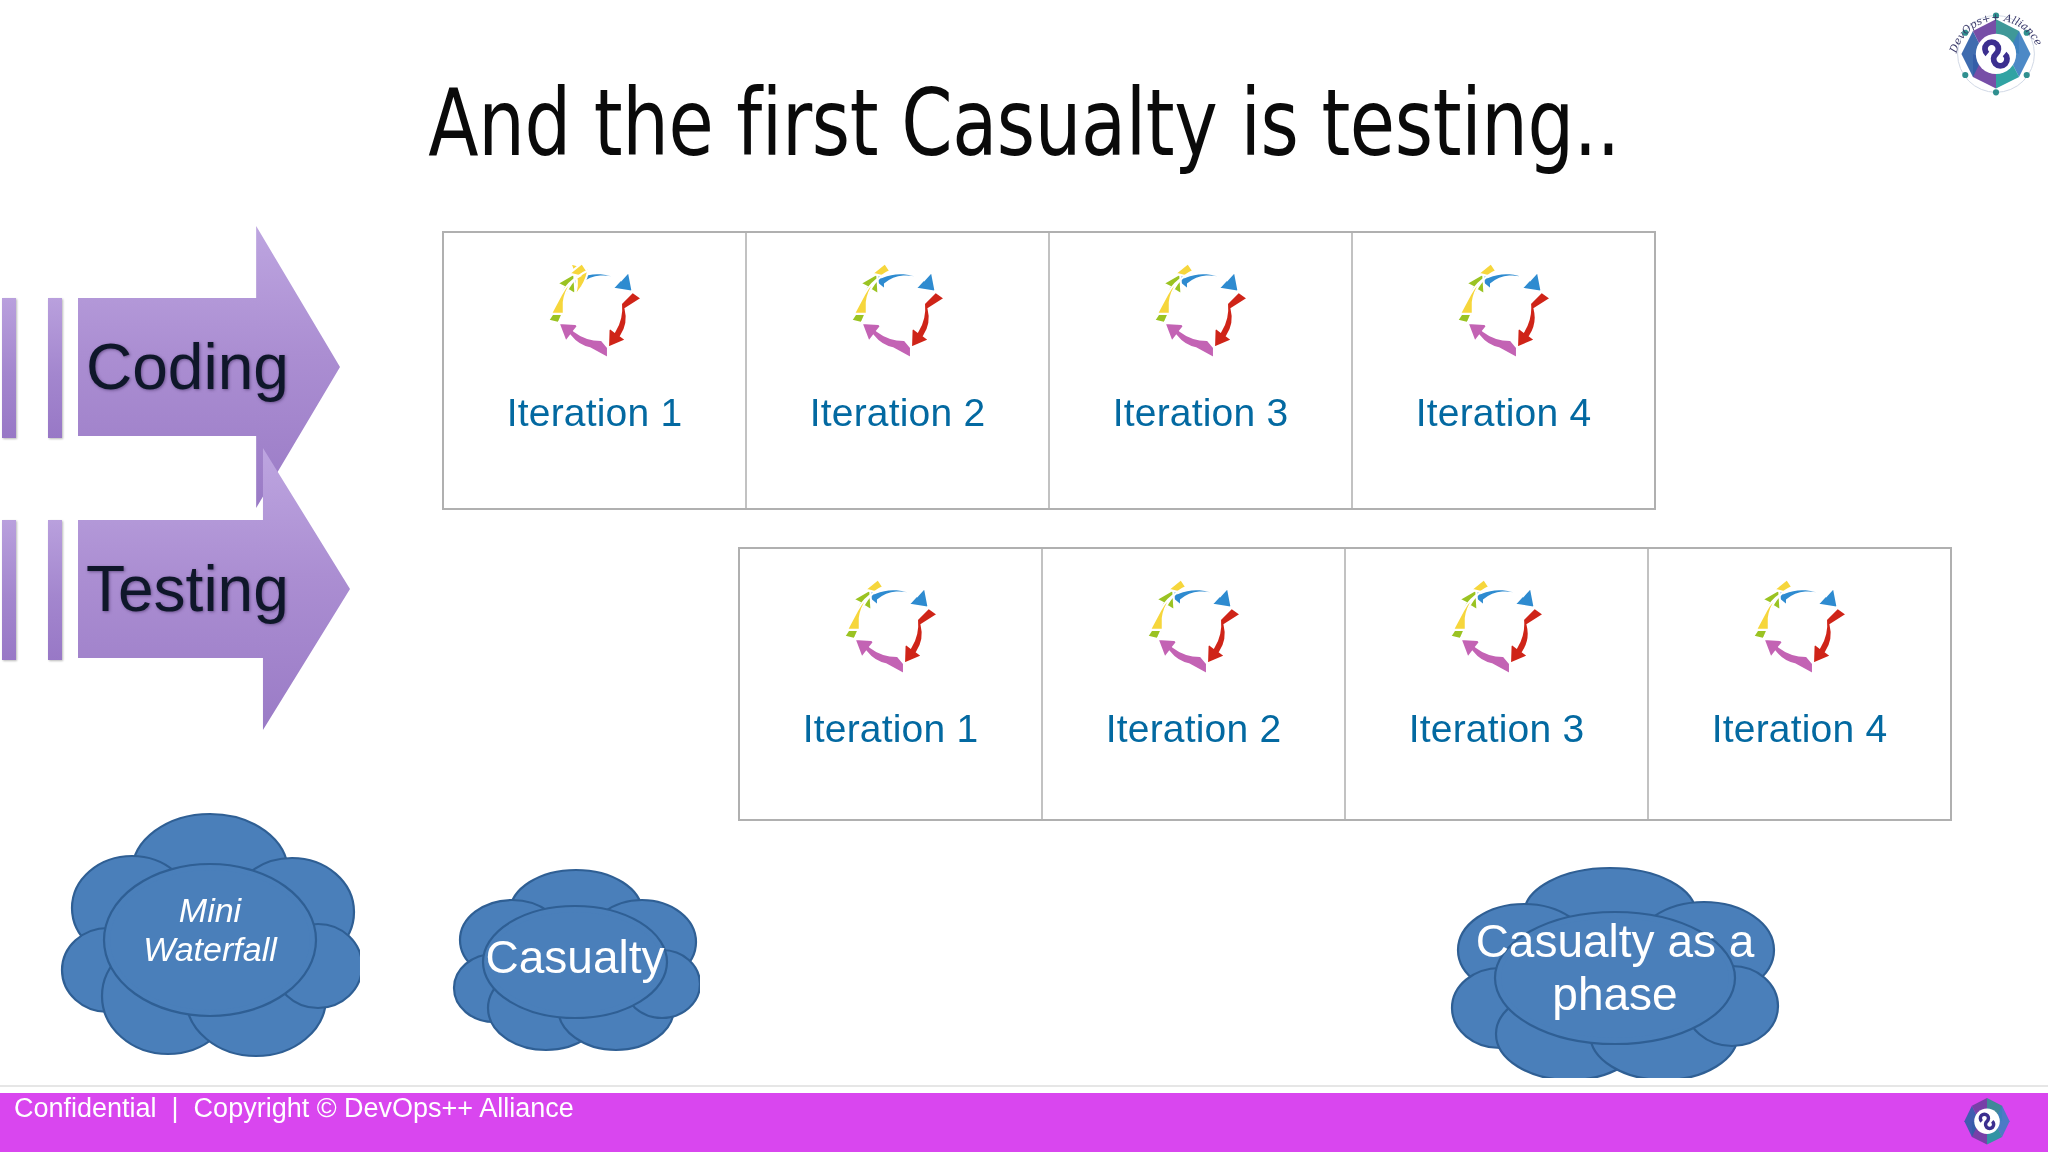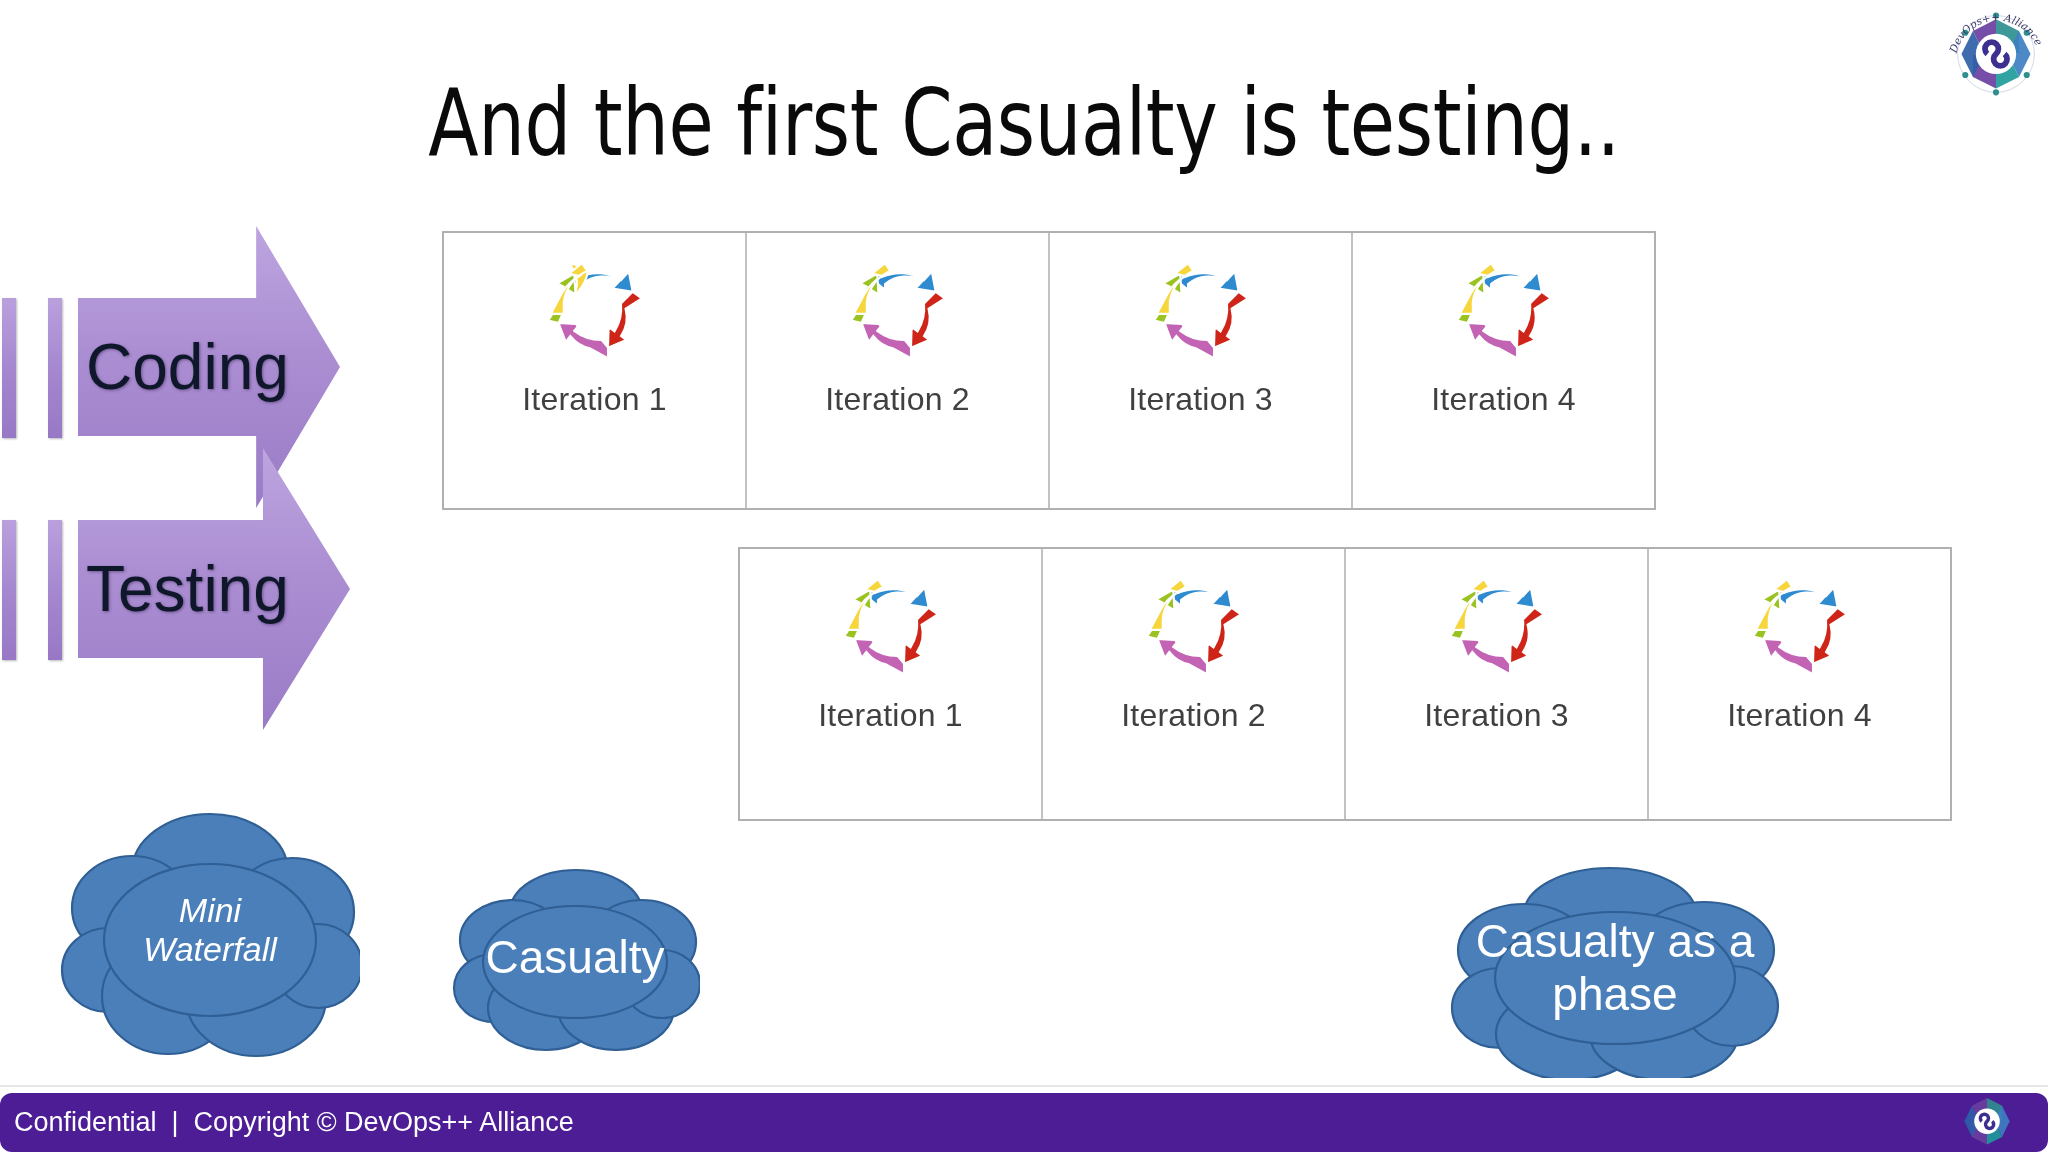--- a/index.html
+++ b/index.html
@@ -53,38 +53,38 @@
          display:flex;box-shadow:0 0 0 0 transparent;}
   .cell{
     flex:1 1 0;border-right:2px solid #c2c2c2;
     display:flex;flex-direction:column;align-items:center;justify-content:flex-start;
     padding-top:12px;box-sizing:border-box;background:#fff;
   }
   .cell:last-child{border-right:none;border-radius:18px;}
   .cycle{width:130px;height:130px;display:block;}
   .cell-label{
     font-family:"Liberation Sans",sans-serif;
-    font-size:32px;color:#404040;letter-spacing:.2px;margin-top:6px;
+    font-size:39px;color:#0369a1;letter-spacing:.2px;margin-top:16px;
     white-space:nowrap;
   }
 
   
   .cloud{position:absolute;}
   .cloud svg{position:absolute;left:0;top:0;width:100%;height:100%;display:block;}
   .cloud-text{
     position:absolute;left:0;top:0;width:100%;height:100%;
     display:flex;align-items:center;justify-content:center;text-align:center;
     color:#fff;font-family:"Liberation Sans",sans-serif;font-weight:400;
     line-height:1.15;pointer-events:none;white-space:pre-line;
   }
 
   
   .footer{
     position:absolute;left:0;top:1093px;width:2048px;height:59px;
-    background:#4c1d95;display:flex;align-items:center;border-radius:12px;
+    background:#d946ef;display:flex;
   }
   .footer-text{
     margin-left:14px;color:#ffffff;
     font-family:"Liberation Sans",sans-serif;font-size:27px;font-weight:400;
     white-space:pre;
   }
   .hairline{position:absolute;left:0;top:1085px;width:2048px;height:2px;background:#e6e6e6;}
 </style>
 </head>
 <body>

